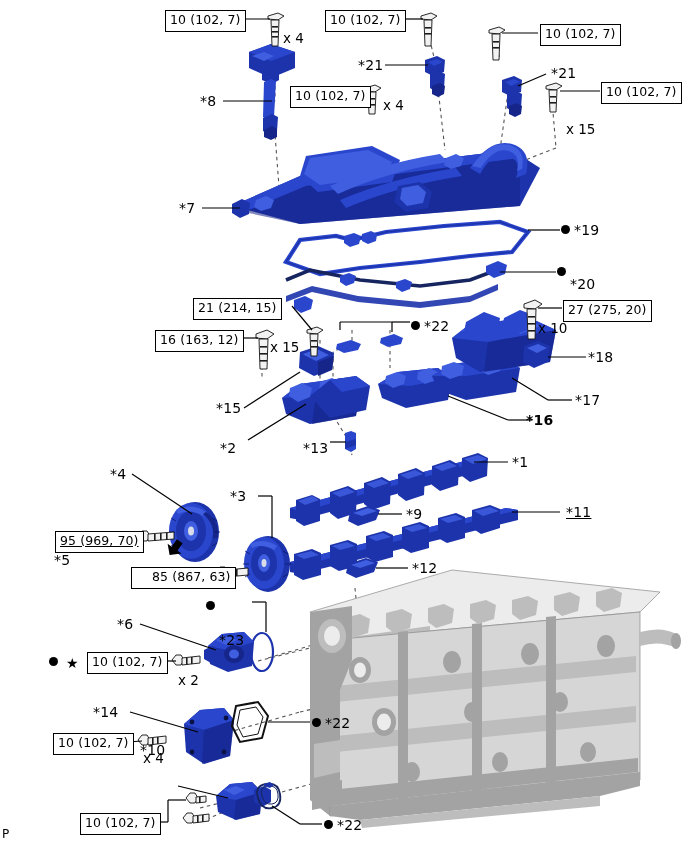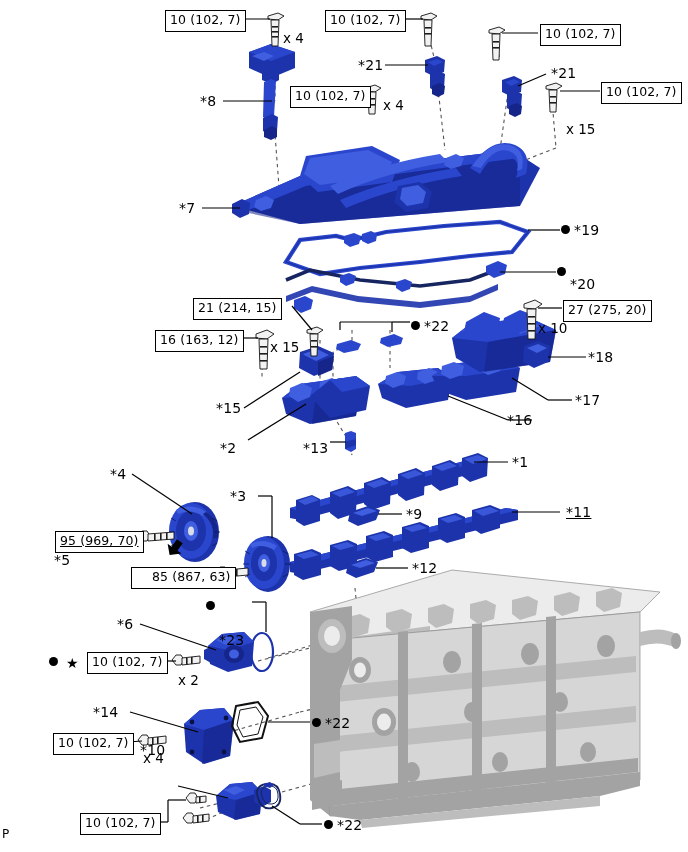--- a/index.html
+++ b/index.html
@@ -619,21 +619,21 @@
 <div class="cal" style="left:574px;top:223px;">*19</div>
 
 <div class="dot" style="left:557px;top:267px;"></div>
 <div class="cal" style="left:570px;top:265px;margin-top:12px;">*20</div>
 
 <div class="dot" style="left:411px;top:321px;"></div>
 <div class="cal" style="left:424px;top:319px;">*22</div>
 
 <div class="cal" style="left:588px;top:350px;">*18</div>
 <div class="cal" style="left:575px;top:393px;">*17</div>
-<div class="cal" style="left:507px;top:413px;">*16</div>
+<div class="cal" style="left:526px;top:413px;font-weight:bold;">*16</div>
 
 <div class="cal" style="left:216px;top:401px;">*15</div>
 <div class="cal" style="left:220px;top:441px;">*2</div>
 <div class="cal" style="left:303px;top:441px;">*13</div>
 
 <div class="cal" style="left:512px;top:455px;">*1</div>
 <div class="cal" style="left:566px;top:505px;text-decoration:underline;">*11</div>
 <div class="cal" style="left:406px;top:507px;">*9</div>
 <div class="cal" style="left:412px;top:561px;">*12</div>
 

